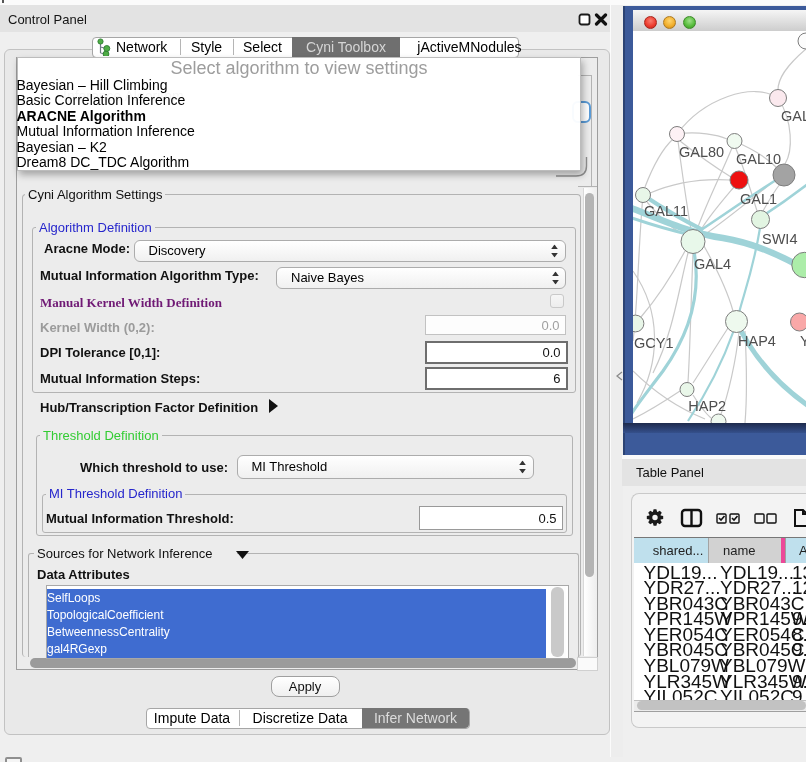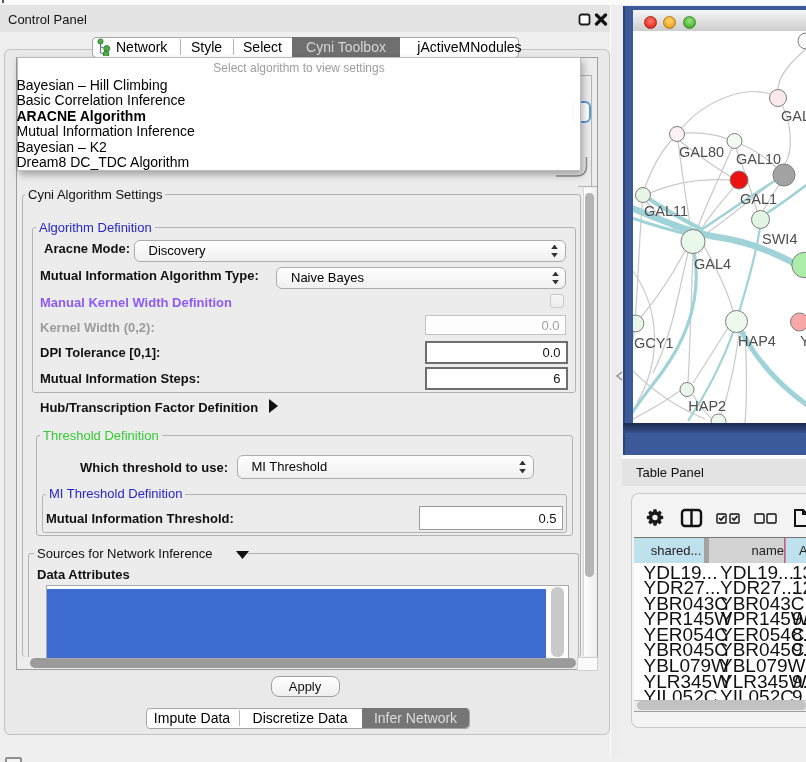--- a/index.html
+++ b/index.html
@@ -68,21 +68,21 @@
 
 <div class="lbl" style="left:40px;top:268px;">Mutual Information Algorithm Type:</div>
 <div class="combo" style="left:276px;top:267px;width:288px;height:20px;">
   <span class="ct">Naive Bayes</span>
   <svg class="spin" width="7" height="13" viewBox="0 0 7 13">
       <path d="M3.5 0 L6.8 4.6 L0.2 4.6 Z" fill="#333"></path>
       <path d="M3.5 13 L6.8 8.4 L0.2 8.4 Z" fill="#333"></path>
     </svg>
 </div>
 
-<div class="lbl" style="left:40px;top:295px;color:#8b5cf6;">Manual Kernel Width Definition</div>
+<div class="lbl" style="left:40px;top:295px;color:#701a75;font-family:Liberation Serif, serif;">Manual Kernel Width Definition</div>
 <div class="abs" style="left:550px;top:294px;width:12px;height:12px;border:1px solid #c9c9c9;border-radius:3px;background:linear-gradient(#f6f6f6,#ededed);"></div>
 
 <div class="lbl" style="left:40px;top:320px;color:#9b9b9b;">Kernel Width (0,2):</div>
 <div class="abs" style="left:424.5px;top:315px;width:141px;height:20px;background:#fdfdfd;border:1px solid #c2c2c2;box-sizing:border-box;">
   <span style="position:absolute;right:5px;top:50%;transform:translateY(-50%);color:#a0a0a0;">0.0</span>
   </div>
 
 <div class="lbl" style="left:40px;top:345px;">DPI Tolerance [0,1]:</div>
 <div class="fld" style="left:424.5px;top:340.5px;width:143px;height:23px;box-sizing:border-box;">
     <span class="v">0.0</span>
@@ -119,20 +119,21 @@
 
 <div class="gb" style="left:28px;top:553px;width:549px;height:103px;border-bottom:none;border-bottom-left-radius:0;border-bottom-right-radius:0;"></div>
 <div class="gl" style="left:34px;top:547px;padding-right:24px;">Sources for Network Inference</div>
 <svg class="abs" style="left:236px;top:551px;" width="13" height="8" viewBox="0 0 13 8">
     <path d="M0 0 L13 0 L6.5 8 Z" fill="#111"></path>
   </svg>
 <div class="lbl" style="left:37px;top:567px;text-align:right;">Data Attributes</div>
 
 <div class="abs" style="left:46px;top:585px;width:521px;height:72px;background:#fff;border:1px solid #a8a8a8;overflow:hidden;">
   <div style="position:absolute;left:0;top:3px;width:499px;height:69px;background:#3f6cd0;"></div>
+  <div style="position:absolute;left:0px;top:4px;color:#fff;font-size:12px;line-height:17px;">SelfLoops<br>TopologicalCoefficient<br>BetweennessCentrality<br>gal4RGexp</div>
   <div style="position:absolute;left:503px;top:0;width:16px;height:72px;background:#fdfdfd;"></div>
   <div style="position:absolute;left:504px;top:1px;width:13px;height:70px;background:#c9c9c9;border-radius:6px;"></div>
 </div>
 
 <div class="abs" style="left:270.5px;top:675.5px;width:67px;height:19px;background:linear-gradient(#ffffff,#efefef);border:1.5px solid #9f9f9f;border-radius:8px;text-align:center;line-height:19px;font-size:13px;">Apply</div>
 
 <div class="abs" style="left:146px;top:708px;width:322px;height:19px;background:#fff;border:1px solid #a6a6a6;border-radius:4px;"></div>
 <div class="abs tabtxt" style="left:146px;top:708px;width:92px;text-align:center;line-height:20px;">Impute Data</div>
 <div class="abs" style="left:239px;top:710px;width:1px;height:16px;background:#b5b5b5;"></div>
 <div class="abs tabtxt" style="left:239px;top:708px;width:122px;text-align:center;line-height:20px;">Discretize Data</div>
@@ -150,21 +151,21 @@
 <div class="abs" style="left:180px;top:39px;width:1px;height:16px;background:#b5b5b5;"></div>
 <div class="abs tabtxt" style="left:180px;top:37px;width:53px;text-align:center;line-height:20px;">Style</div>
 <div class="abs" style="left:233px;top:39px;width:1px;height:16px;background:#b5b5b5;"></div>
 <div class="abs tabtxt" style="left:233px;top:37px;width:59px;text-align:center;line-height:20px;">Select</div>
 <div class="abs" style="left:292px;top:37px;width:108px;height:20px;background:#6f6f6f;"></div>
 <div class="abs tabtxt" style="left:292px;top:37px;width:108px;text-align:center;line-height:20px;color:#d5d5d5;">Cyni Toolbox</div>
 <div class="abs tabtxt" style="left:400px;top:37px;width:139px;text-align:center;line-height:20px;">jActiveMNodules</div>
 
 <div class="abs" style="left:17px;top:57px;width:562px;height:112px;background:rgba(255,255,255,.96);border:1px solid #bcbcbc;box-shadow:2px 4px 7px rgba(0,0,0,.30);z-index:30;">
   <div style="position:absolute;left:45px;top:30px;color:rgba(80,80,80,.05);font-size:14px;">Inference Algorithm</div>
-  <div style="text-align:center;color:#9d9d9d;line-height:16px;height:16px;margin-top:2px;font-size:12px;">Select algorithm to view settings</div>
+  <div style="text-align:center;color:#9d9d9d;line-height:16px;height:16px;margin-top:2px;font-size:18px;">Select algorithm to view settings</div>
   <div style="position:absolute;left:-1.5px;top:20px;line-height:15.4px;color:#000;font-size:14px;">
     Bayesian – Hill Climbing<br>
     Basic Correlation Inference<br>
     <span class="b">ARACNE Algorithm</span><br>
     Mutual Information Inference<br>
     Bayesian – K2<br>
     Dream8 DC_TDC Algorithm
   </div>
 </div>
 
@@ -265,22 +266,22 @@
     <path d="M74 10 l2 2 l3.5-4" stroke-width="1.6"></path>
     <rect x="85" y="6" width="9" height="9" rx="1"></rect>
     <path d="M87 10 l2 2 l3.5-4" stroke-width="1.6"></path>
     <rect x="110" y="6" width="9" height="9" rx="1"></rect>
     <rect x="122" y="6" width="9" height="9" rx="1"></rect>
     <path d="M150 2 h8 l4 4 v12 h-12 z M158 2 v4 h4" stroke-width="2"></path>
   </g>
 </svg>
 
 <div class="abs" style="left:634px;top:537px;width:172px;height:1px;background:#777;"></div>
-<div class="abs" style="left:634px;top:538px;width:75px;height:25px;background:#bfe0ed;border-right:5px solid #a3a3a3;box-sizing:border-box;text-align:center;line-height:25px;color:#222;font-size:13px;text-indent:14px;">shared...</div>
-<div class="abs" style="left:709px;top:538px;width:76px;height:25px;background:#d2d2d2;border-right:1px solid #ec4899;box-sizing:border-box;text-align:right;line-height:25px;color:#222;font-size:13px;text-indent:14px;">name</div>
+<div class="abs" style="left:634px;top:538px;width:75px;height:25px;background:#bfe0ed;border-right:1px solid #a3a3a3;box-sizing:border-box;text-align:center;line-height:25px;color:#222;font-size:13px;text-indent:14px;">shared...</div>
+<div class="abs" style="left:709px;top:538px;width:76px;height:25px;background:#d2d2d2;border-right:4px solid #ec4899;box-sizing:border-box;text-align:left;line-height:25px;color:#222;font-size:13px;text-indent:14px;">name</div>
 <div class="abs" style="left:785px;top:538px;width:21px;height:25px;background:#bfe0ed;border-left:1px solid #9f9f9f;box-sizing:border-box;color:#222;font-size:13px;line-height:25px;padding-left:13px;">A</div>
 
 <div class="abs" style="left:634px;top:563px;width:172px;height:137px;background:#fff;overflow:hidden;font-size:19px;">
   <div style="position:absolute;left:9.5px;top:1.5px;line-height:15.6px;">YDL19...<br>YDR27...<br>YBR043C<br>YPR145W<br>YER054C<br>YBR045C<br>YBL079W<br>YLR345W<br>YIL052C</div>
   <div style="position:absolute;left:86px;top:1.5px;line-height:15.6px;">YDL19...<br>YDR27...<br>YBR043C<br>YPR145W<br>YER054C<br>YBR045C<br>YBL079W<br>YLR345W<br>YIL052C</div>
   <div style="position:absolute;left:158px;top:1.5px;line-height:15.6px;">13<br>12<br><br>9.<br>8.<br>9.<br><br>9.<br>9.</div>
 </div>
 
 <div class="abs" style="left:634px;top:700px;width:172px;height:11px;background:#ececec;border-top:1px solid #c0c0c0;"></div>
 <div class="abs" style="left:637px;top:701px;width:169px;height:9px;background:#c2c2c2;border-radius:5px;"></div>

